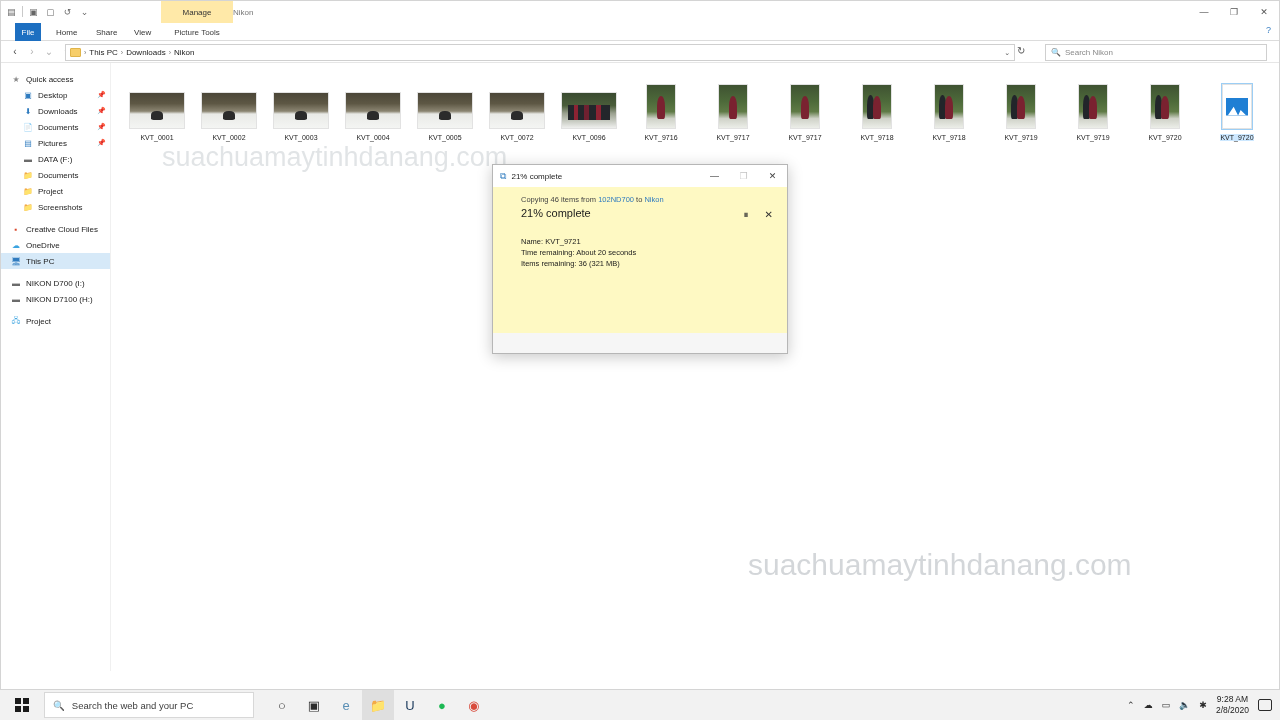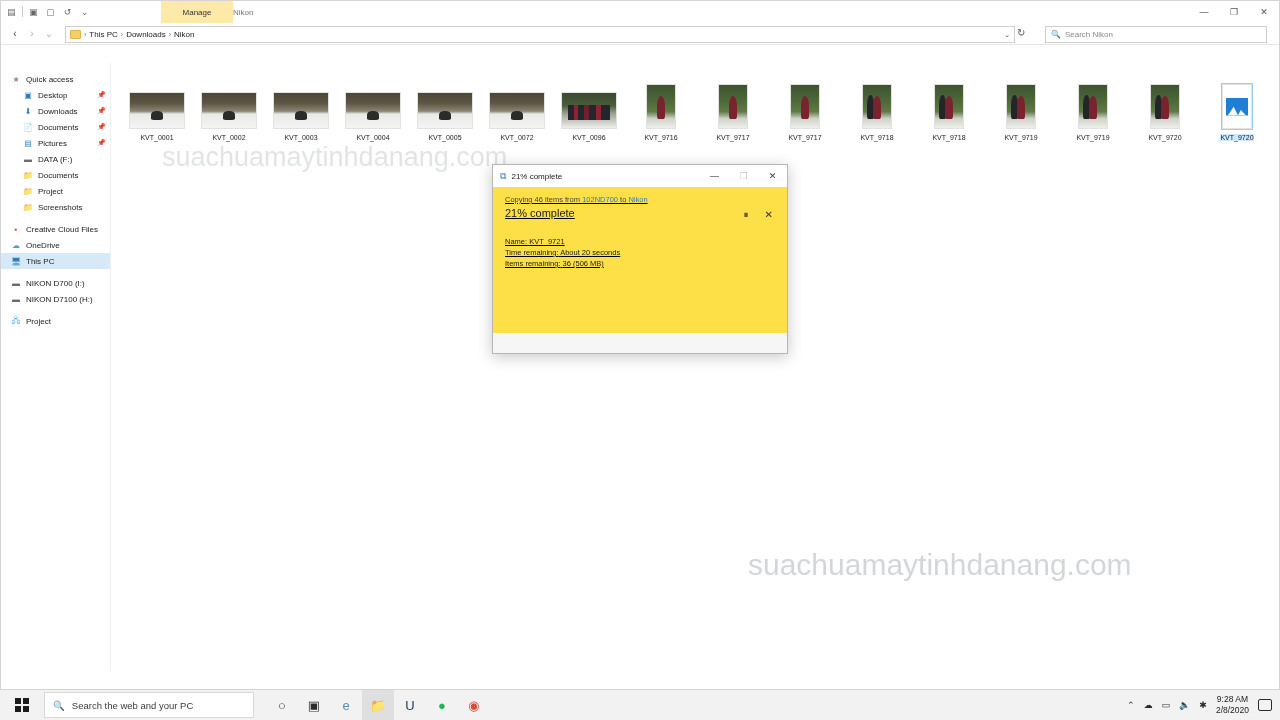--- a/index.html
+++ b/index.html
@@ -164,21 +164,21 @@
   .copydlg {
     position: absolute; left: 492px; top: 164px; width: 296px; height: 190px;
     background: #f6f6f6; border: 1px solid #b6b6b6; box-shadow: 0 3px 14px rgba(0,0,0,.22);
   }
   .dlg-title { height: 22px; background: #fff; display: flex; align-items: center; position: relative; }
   .dlg-title .dic { margin-left: 7px; font-size: 9px; color: #2f7bbf; }
   .dlg-title .dt { margin-left: 5px; font-size: 8px; color: #222; }
   .dlg-title .dbtns { position: absolute; right: 0; top: 0; display: flex; }
   .dlg-title .dbtn { width: 29px; height: 22px; display: flex; align-items: center; justify-content: center; font-size: 9px; color: #444; }
   .dlg-title .dbtn.dis { color: #c3c3c3; }
-  .dlg-body { background: #fde047; height: 146px; padding: 8px 12px 0 12px; position: relative; text-decoration: underline; }
+  .dlg-body { background: #fef9c3; height: 146px; padding: 8px 12px 0 28px; position: relative; }
   .cp-line { font-size: 7.5px; color: #444; }
   .cp-line a { color: #2f7bbf; text-decoration: none; }
   .cp-pct { font-size: 11px; color: #1b1b1b; margin-top: 3px; }
   .cp-ctrl { position: absolute; right: 14px; top: 22px; display: flex; gap: 16px; }
   .cp-ctrl span { font-size: 10px; color: #333; }
   .graph {
     margin-top: 7px; height: 50px; border: 1px solid #d8d8d8; background: #fff;
     position: relative; overflow: hidden;
   }
   .graph .gv { position: absolute; top: 0; bottom: 0; width: 1px; background: #eef2f7; }
@@ -275,20 +275,38 @@
       <div class="win-title">
         <span>Nikon</span>
       </div>
       <div class="wbtns">
         <div class="wbtn">—</div>
         <div class="wbtn">❐</div>
         <div class="wbtn close">✕</div>
       </div>
     </div>
 
+    <div class="ribbon">
+      <div class="rtab file">
+          <span>File</span>
+        </div>
+      <div class="rtab home">
+          <span>Home</span>
+        </div>
+      <div class="rtab share">
+          <span>Share</span>
+        </div>
+      <div class="rtab view">
+          <span>View</span>
+        </div>
+      <div class="rtab pictools">
+          <span>Picture Tools</span>
+        </div>
+      <div class="help-q">?</div>
+    </div>
 
     <div class="addrbar">
       <div class="navbtns">
         <span class="navbtn active">‹</span>
         <span class="navbtn">›</span>
         <span class="navbtn">⌄</span>
         <span class="navbtn active">↑</span>
       </div>
       <div class="crumbbox">
         <span class="crumb-folder"></span>
@@ -544,21 +562,21 @@
         <div>
           <span>Name:</span>
           <span>KVT_9721</span>
         </div>
         <div>
           <span>Time remaining:</span>
           <span>About 20 seconds</span>
         </div>
         <div>
           <span>Items remaining:</span>
-          <span>36 (506 MB)</span>
+          <span>36 (321 MB)</span>
         </div>
       </div>
     </div>
 
   </div>
 
   <div class="wm wm2">suachuamaytinhdanang.com</div>
 
   <div class="taskbar">
     <div class="start">

